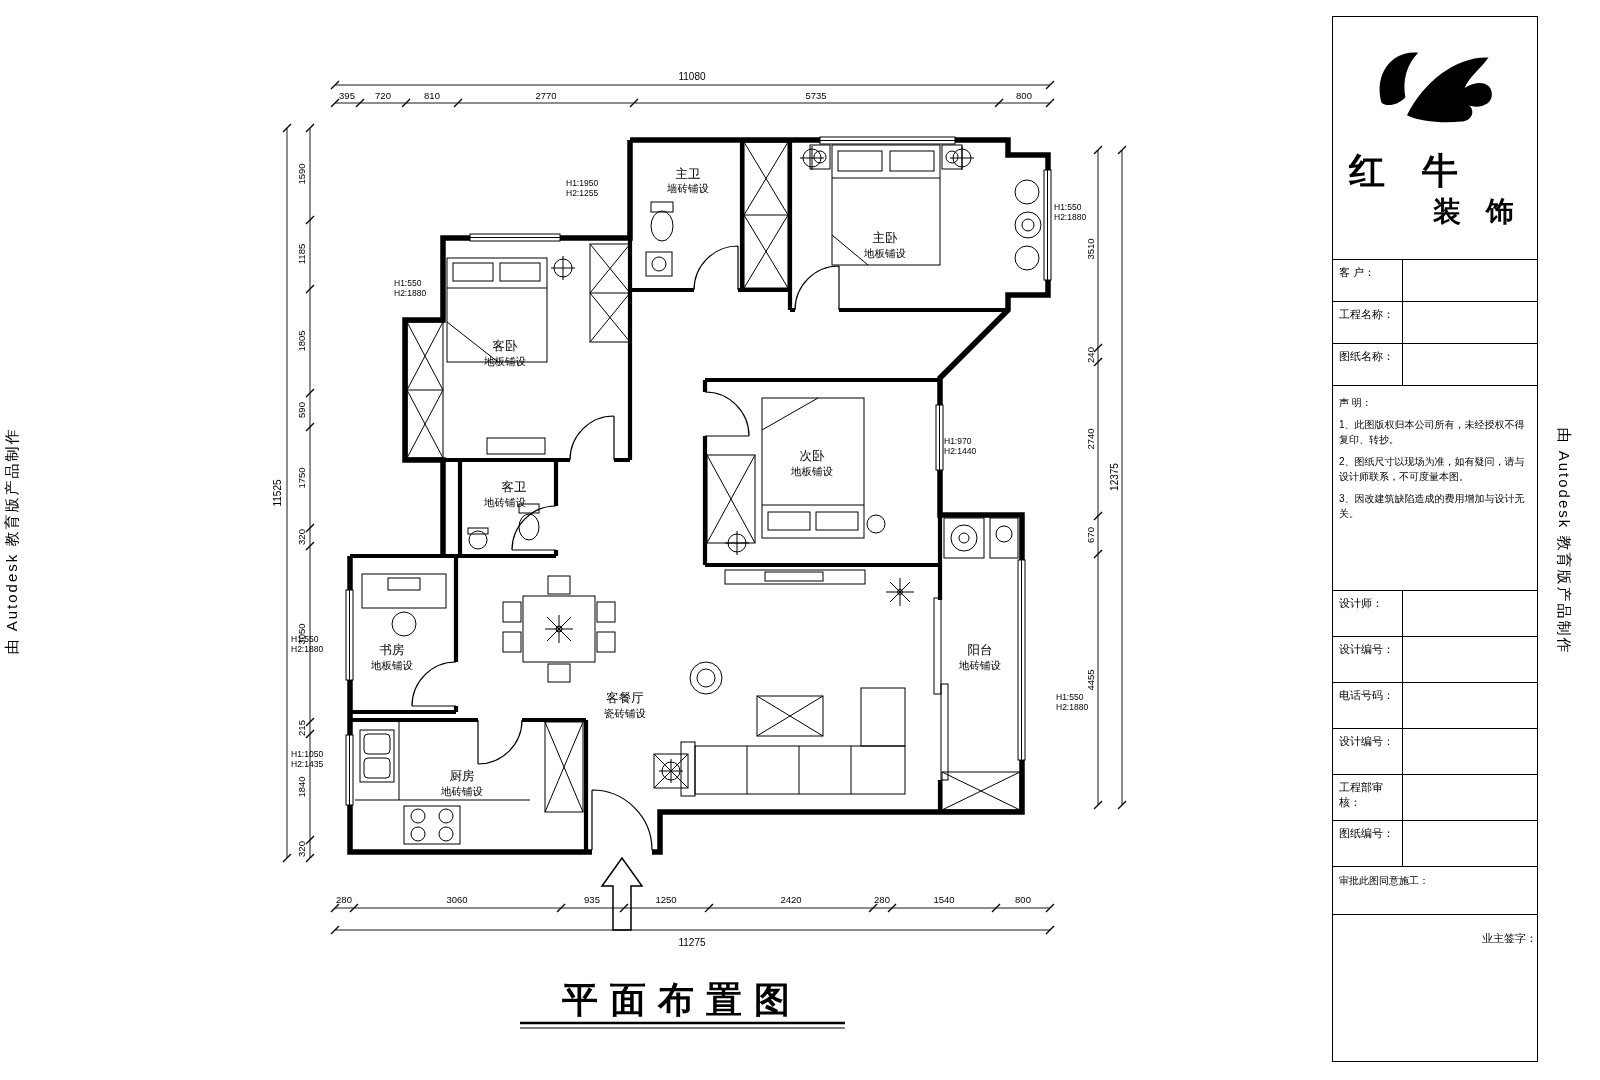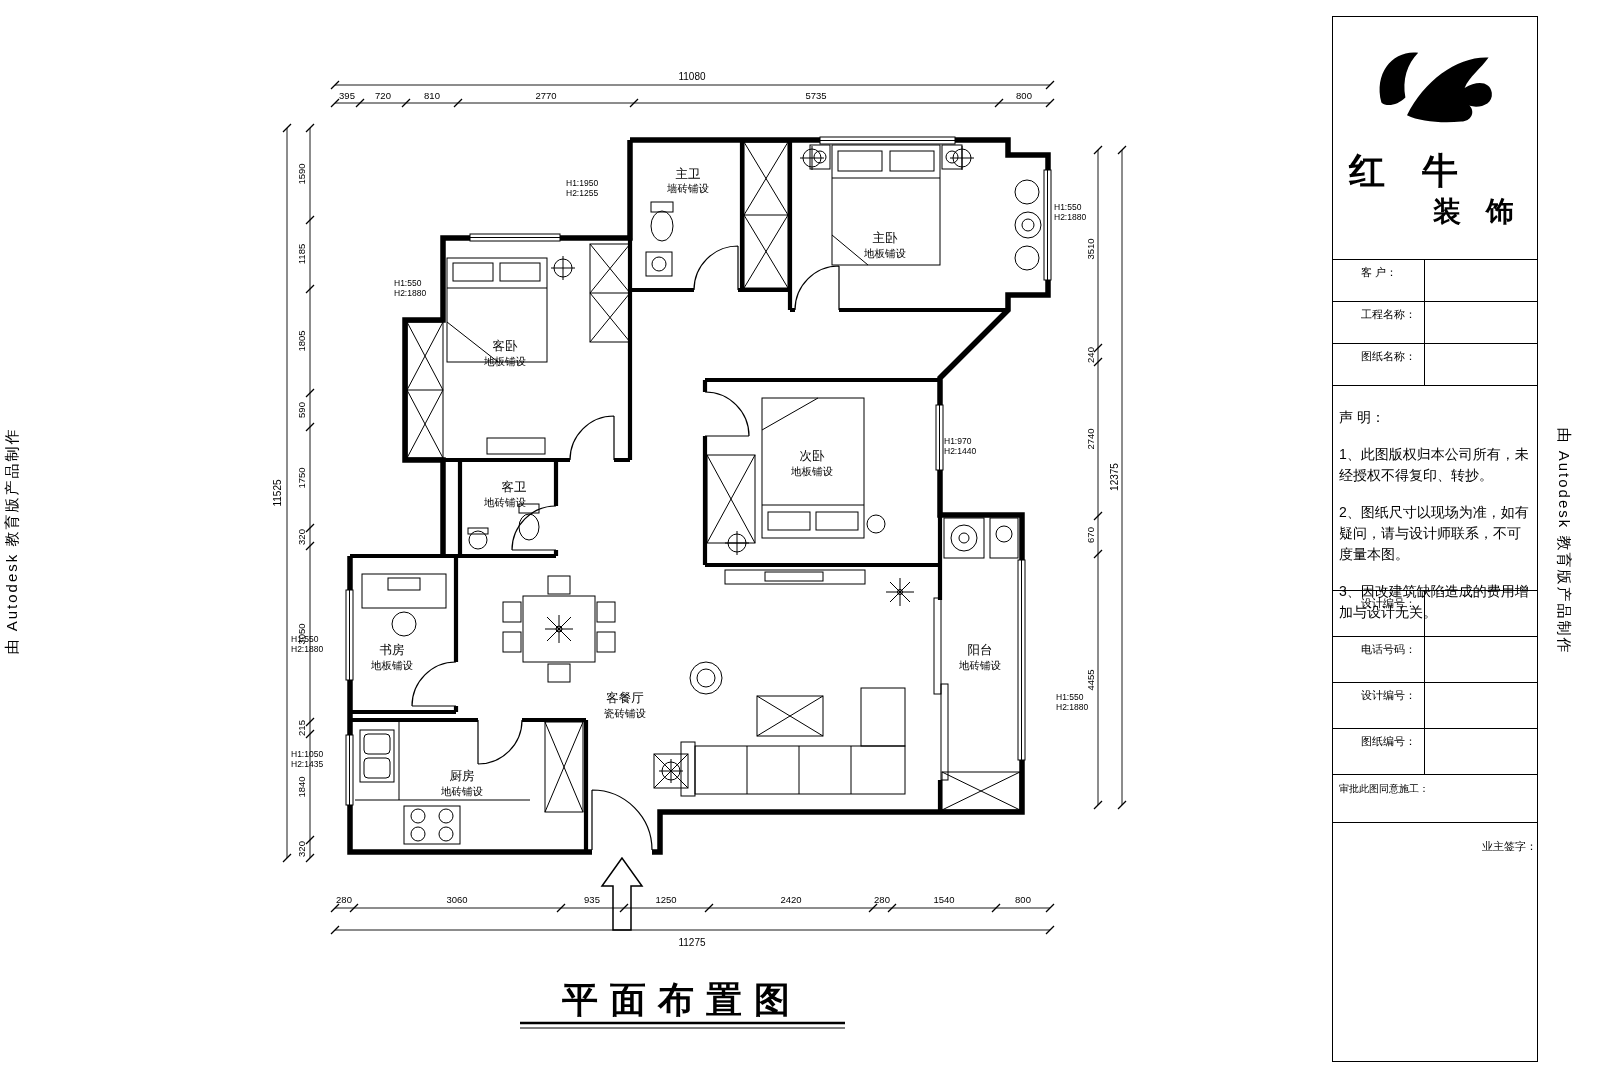--- a/index.html
+++ b/index.html
@@ -25,25 +25,25 @@
   .tb-cell{border-top:1px solid #000;box-sizing:border-box;position:relative;}
   .tb-logo{height:242px;border-top:none;}
   .tb-logo svg{position:absolute;left:26px;top:8px;}
   .brand-name{position:absolute;left:16px;top:130px;font-size:36px;font-weight:bold;
       letter-spacing:14px;font-family:"Liberation Serif","DejaVu Serif",serif;}
   .brand-sub{position:absolute;right:14px;top:176px;font-size:28px;font-weight:bold;
       letter-spacing:9px;font-family:"Liberation Serif","DejaVu Serif",serif;}
   .tb-field{height:42px;display:flex;}
   .tb-row{height:46px;display:flex;}
   .lbl{width:70px;border-right:1px solid #000;box-sizing:border-box;
-       padding:5px 2px 0 6px;font-size:11px;margin-left:22px;}
+       padding:5px 2px 0 6px;font-size:11px;}
   .val{flex:1;}
   .tb-statement{height:205px;padding:5px 6px;box-sizing:border-box;}
   .st-title{font-size:12px;margin:0 0 5px 0;}
-  .tb-statement p{font-size:14px;line-height:1.5;margin:16px 0 7px 0;}
+  .tb-statement p{font-size:10px;line-height:1.5;margin:4px 0 7px 0;}
   .tb-content{height:100px;padding:24px 0 0 20px;box-sizing:border-box;
        font-size:17px;font-weight:bold;letter-spacing:6px;}
   .tb-approve{height:48px;padding:7px 0 0 6px;box-sizing:border-box;font-size:10px;}
   .tb-sign{flex:1;padding:16px 0 0 6px;box-sizing:border-box;font-size:11px;text-align:right;}
 </style>
 </head>
 <body>
 
 <div class="sheet">
 
@@ -439,29 +439,37 @@
 
     <div class="tb-cell tb-statement">
       <p class="st-title">声 明：</p>
       <p>1、此图版权归本公司所有，未经授权不得复印、转抄。</p>
       <p>2、图纸尺寸以现场为准，如有疑问，请与设计师联系，不可度量本图。</p>
       <p>3、因改建筑缺陷造成的费用增加与设计无关。</p>
     </div>
 
 
     <div class="tb-cell tb-row">
+      <div class="lbl">设计师：</div>
+      <div class="val"></div>
+    </div>
+    <div class="tb-cell tb-row">
       <div class="lbl">设计编号：</div>
       <div class="val"></div>
     </div>
     <div class="tb-cell tb-row">
       <div class="lbl">电话号码：</div>
       <div class="val"></div>
     </div>
     <div class="tb-cell tb-row">
       <div class="lbl">设计编号：</div>
+      <div class="val"></div>
+    </div>
+    <div class="tb-cell tb-row">
+      <div class="lbl">工程部审核：</div>
       <div class="val"></div>
     </div>
     <div class="tb-cell tb-row">
       <div class="lbl">图纸编号：</div>
       <div class="val"></div>
     </div>
 
     <div class="tb-cell tb-approve">审批此图同意施工：</div>
     <div class="tb-cell tb-sign">业主签字：</div>
   </div>

